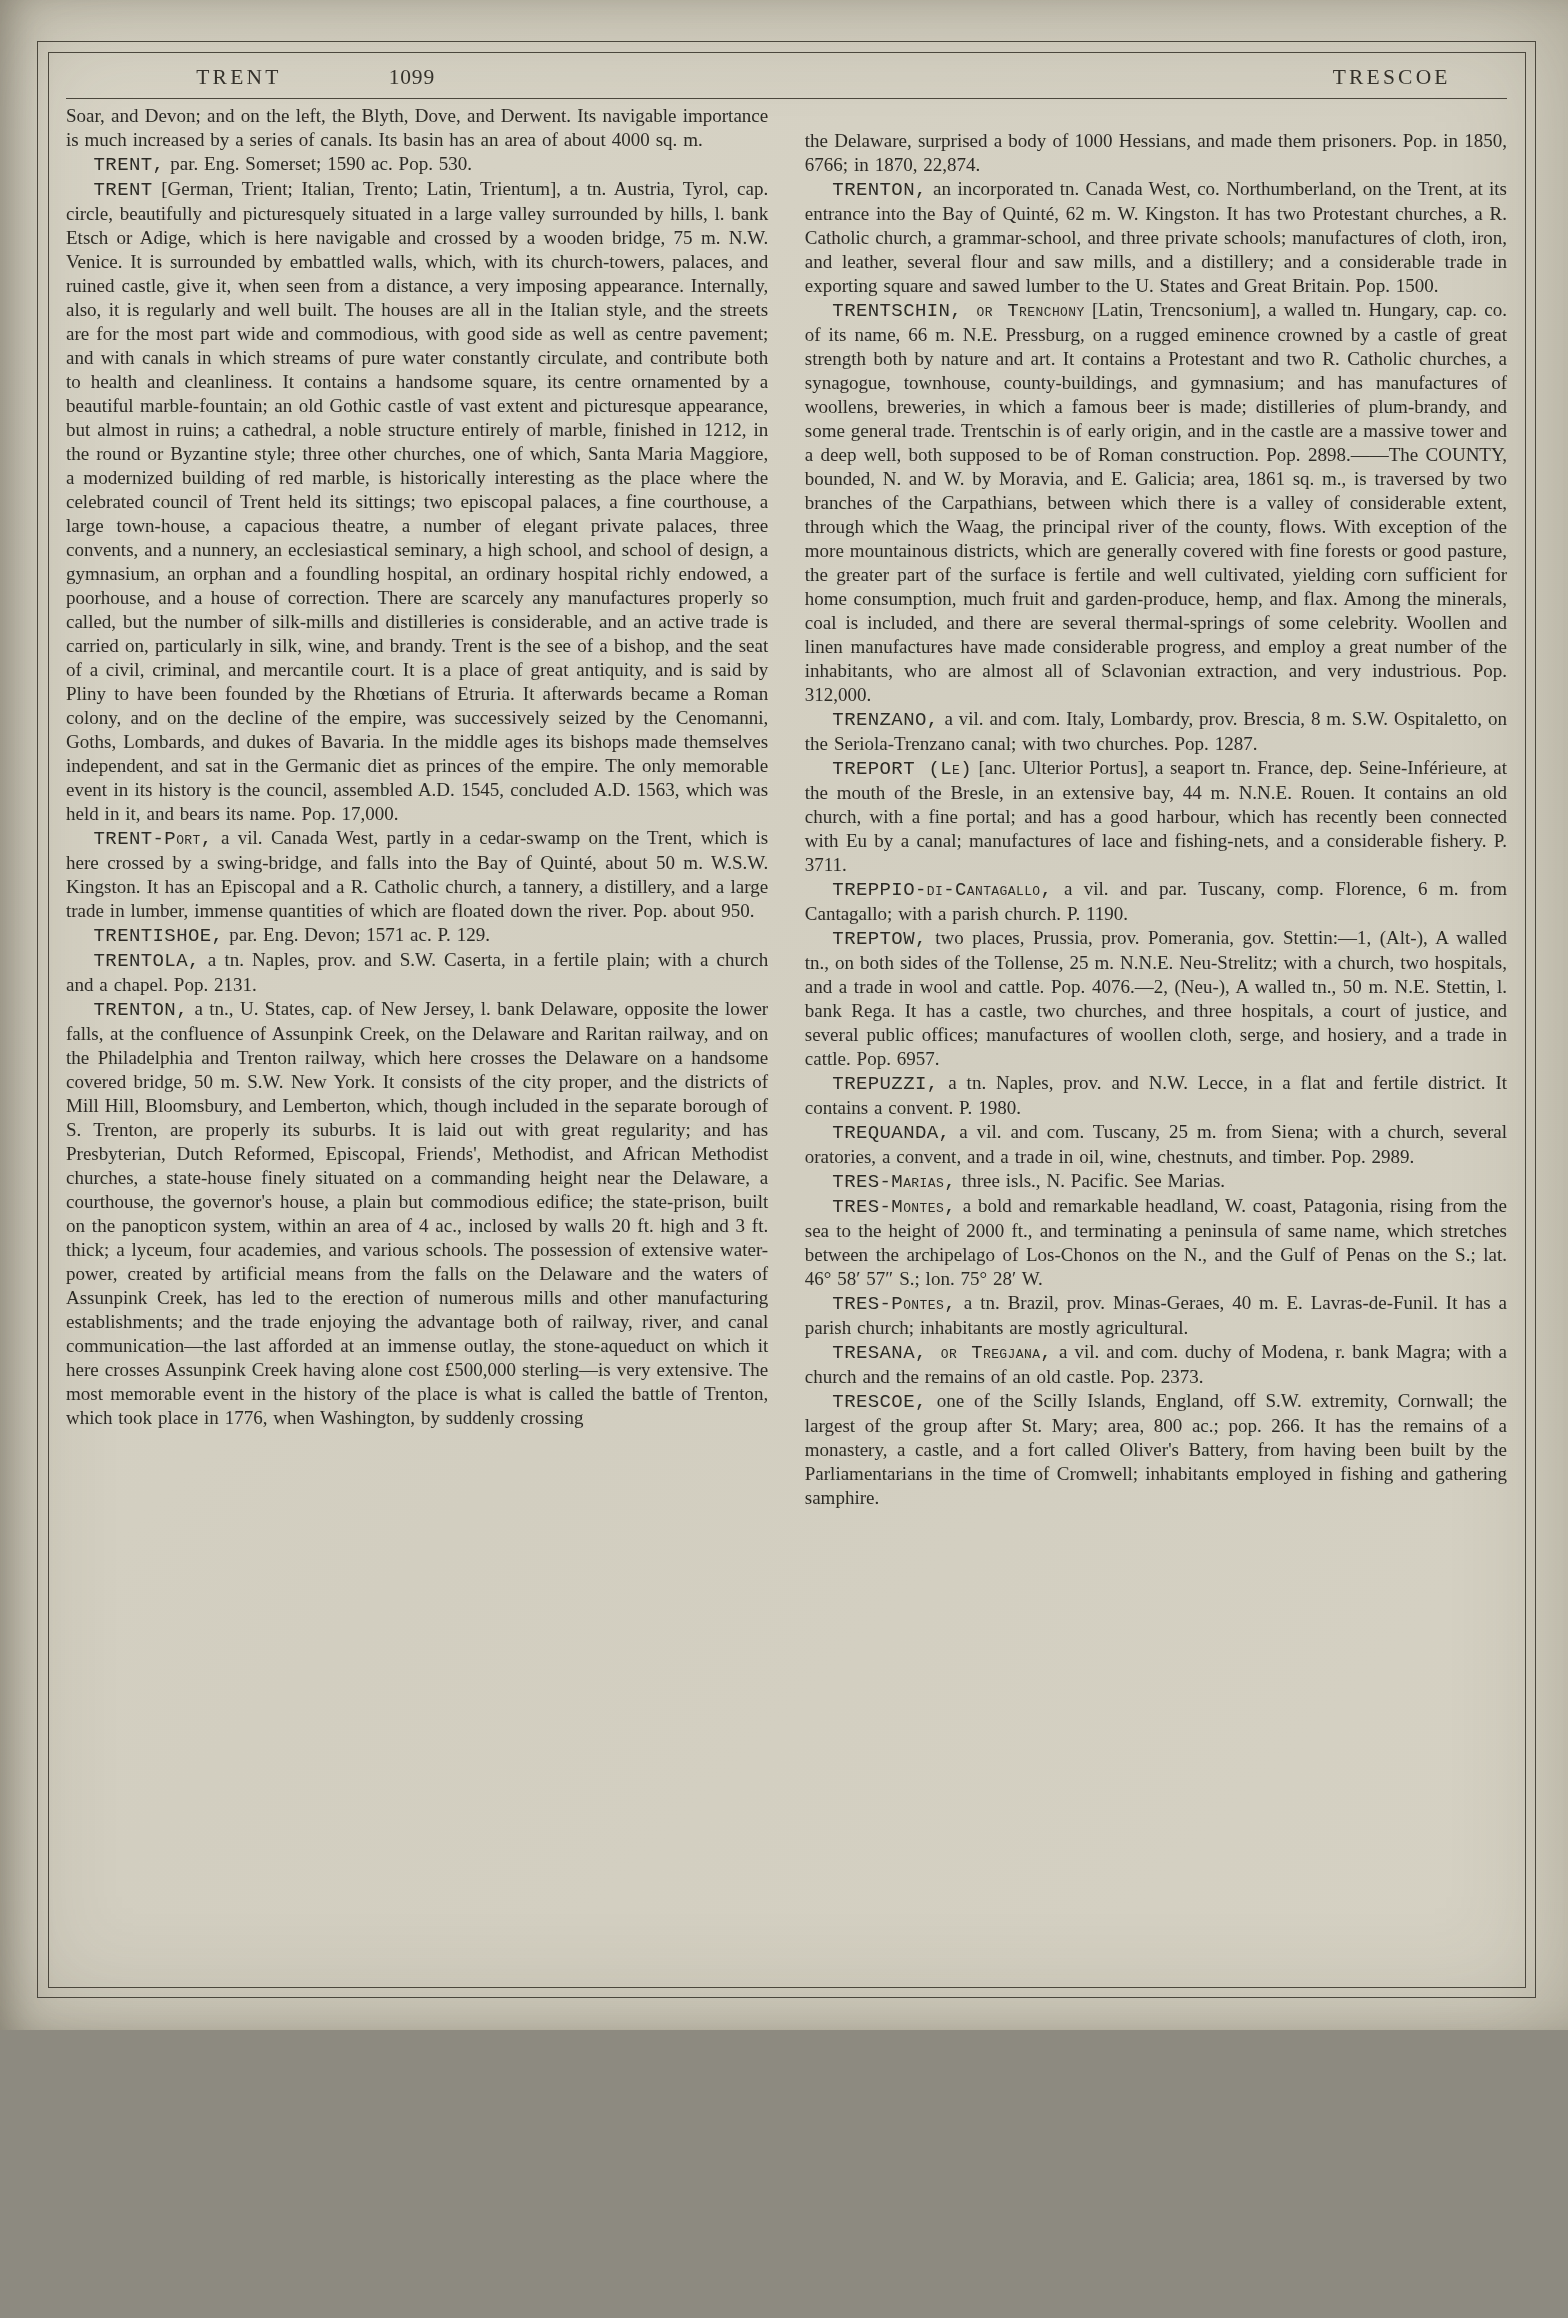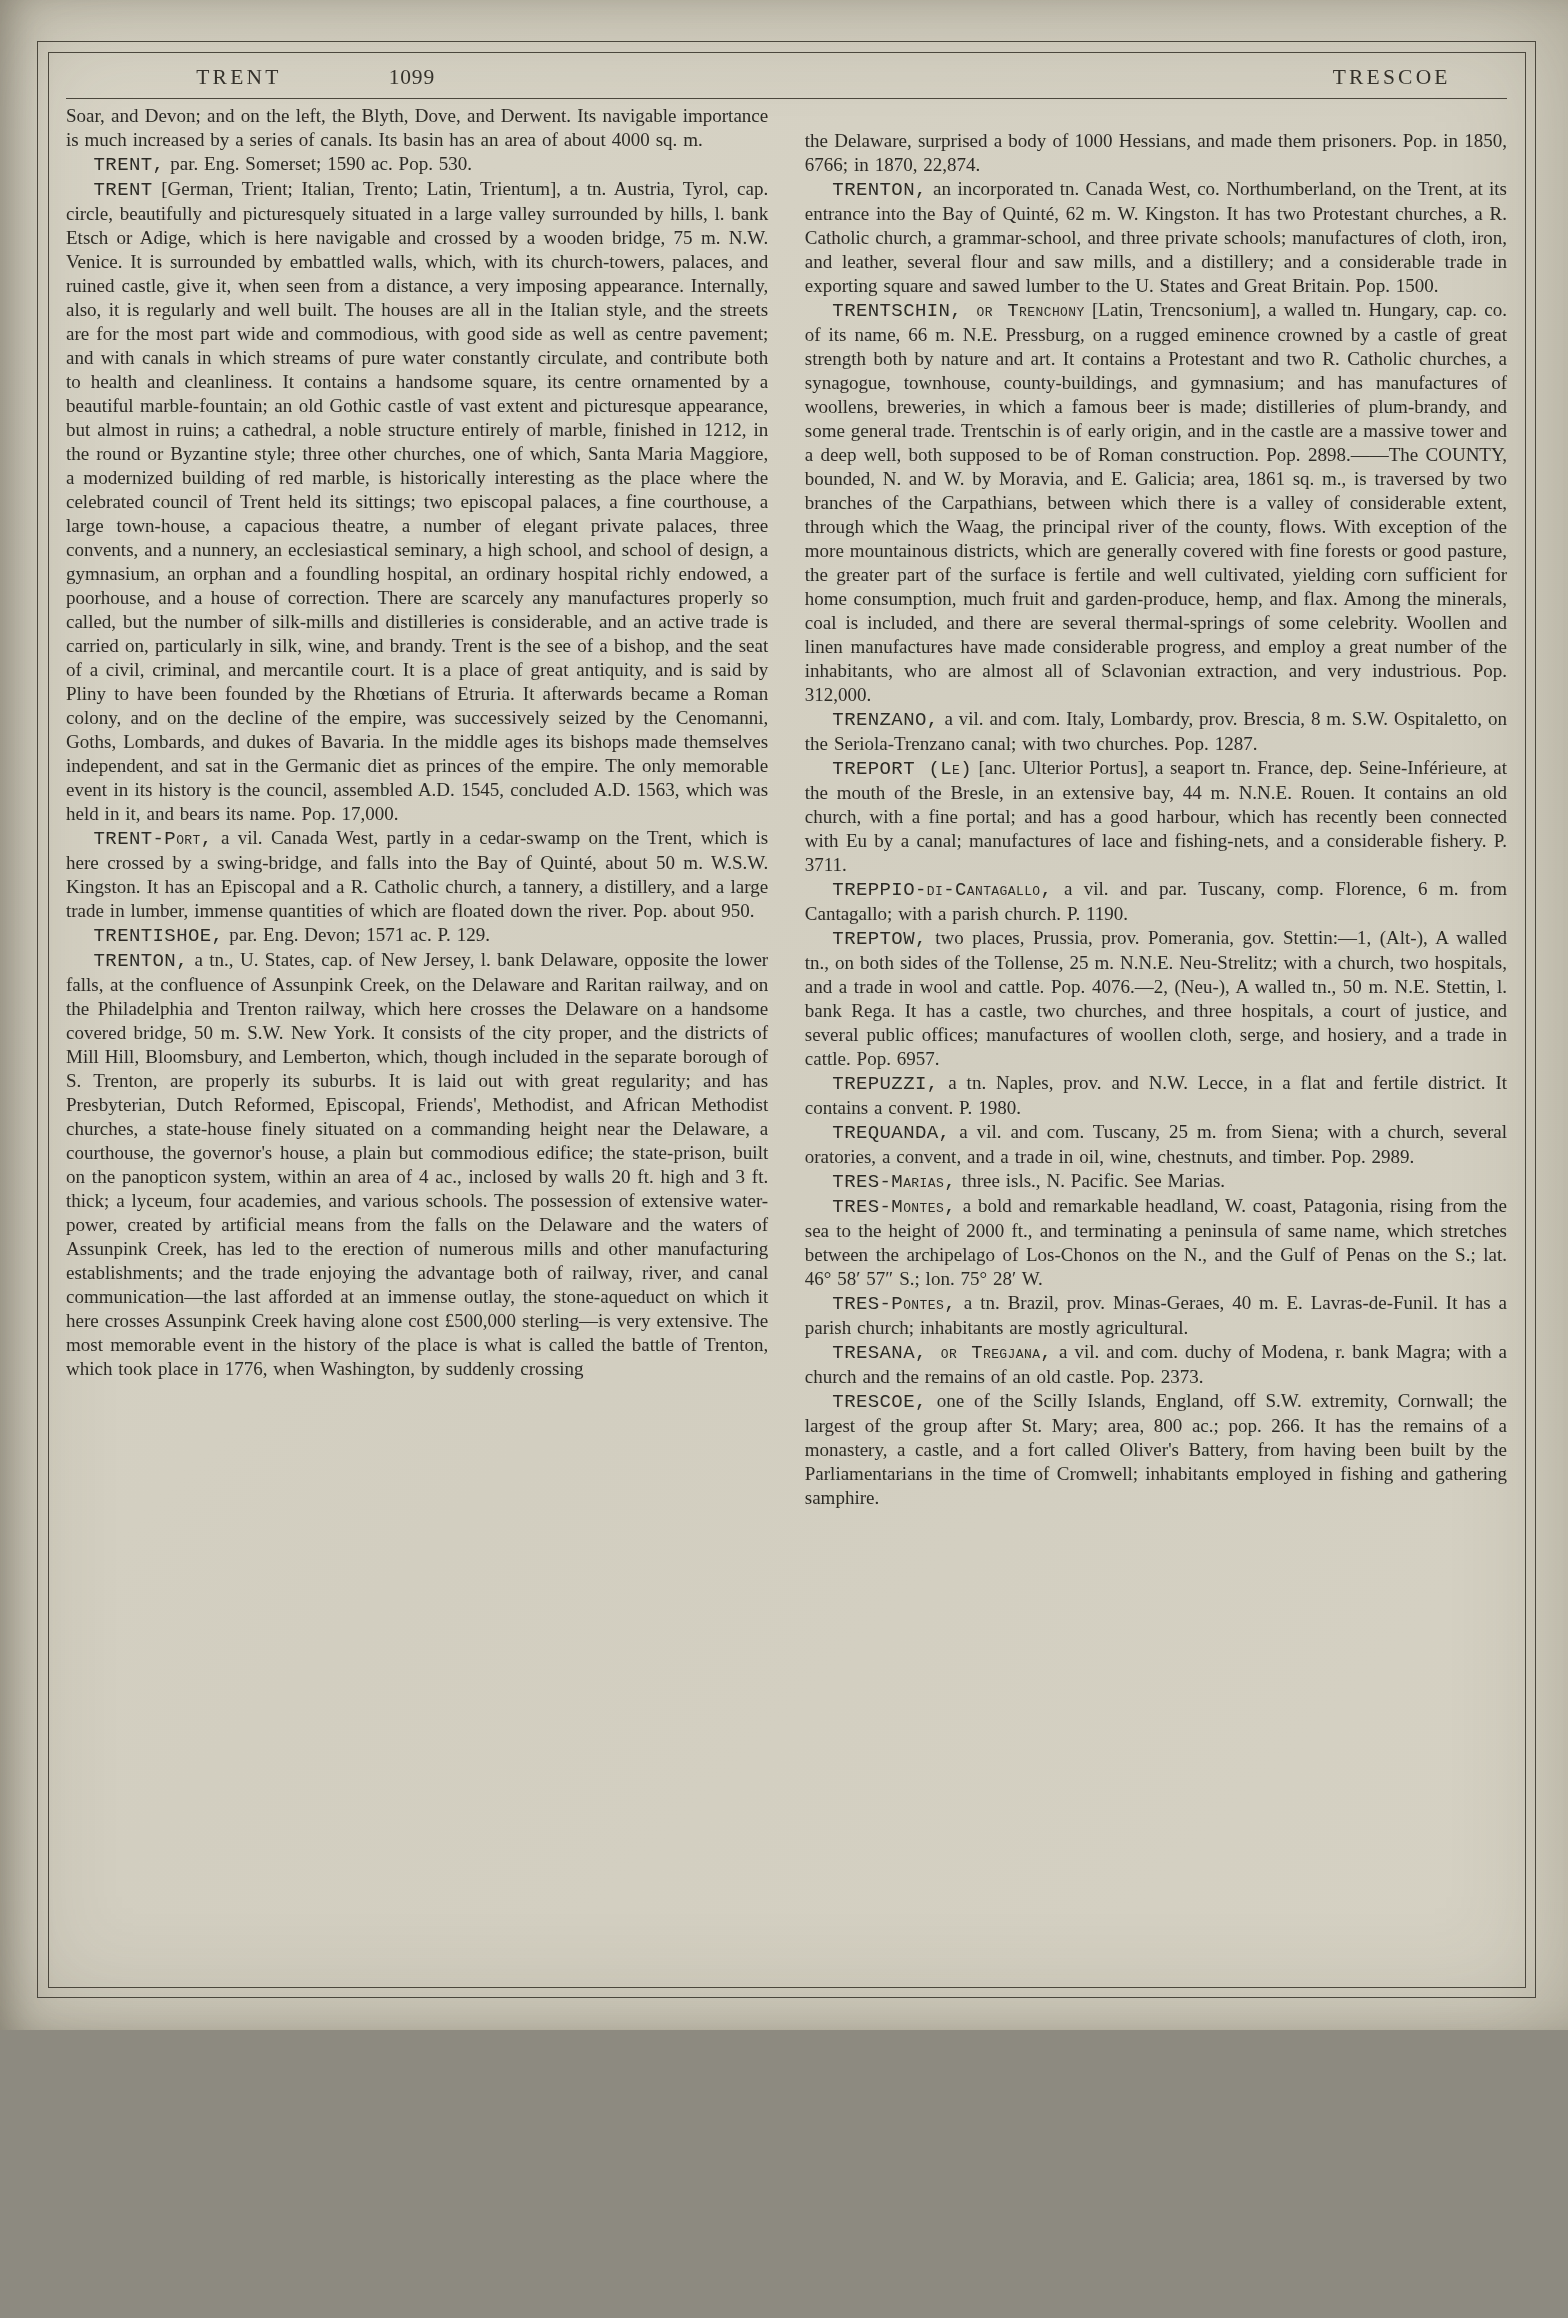--- a/index.html
+++ b/index.html
@@ -107,20 +107,21 @@
 
         <div class="header-rule"></div>
 
         <div class="columns">
           <div class="col left">
               <p class="entry noindent"><span>Soar, and Devon; and on the left, the Blyth, Dove, and Derwent.  Its navigable importance is much increased by a series of canals.  Its basin has an area of about 4000 sq. m.</span></p>
               <p class="entry"><span class="term">TRENT,</span><span> par. Eng. Somerset; 1590 ac.  Pop. 530.</span></p>
               <p class="entry"><span class="term">TRENT</span><span> [German, Trient; Italian, Trento; Latin, Trientum], a tn. Austria, Tyrol, cap. circle, beautifully and picturesquely situated in a large valley surrounded by hills, l. bank Etsch or Adige, which is here navigable and crossed by a wooden bridge, 75 m. N.W. Venice.  It is surrounded by embattled walls, which, with its church-towers, palaces, and ruined castle, give it, when seen from a distance, a very imposing appearance.  Internally, also, it is regularly and well built.  The houses are all in the Italian style, and the streets are for the most part wide and commodious, with good side as well as centre pavement; and with canals in which streams of pure water constantly circulate, and contribute both to health and cleanliness.  It contains a handsome square, its centre ornamented by a beautiful marble-fountain; an old Gothic castle of vast extent and picturesque appearance, but almost in ruins; a cathedral, a noble structure entirely of marble, finished in 1212, in the round or Byzantine style; three other churches, one of which, Santa Maria Maggiore, a modernized building of red marble, is historically interesting as the place where the celebrated council of Trent held its sittings; two episcopal palaces, a fine courthouse, a large town-house, a capacious theatre, a number of elegant private palaces, three convents, and a nunnery, an ecclesiastical seminary, a high school, and school of design, a gymnasium, an orphan and a foundling hospital, an ordinary hospital richly endowed, a poorhouse, and a house of correction.  There are scarcely any manufactures properly so called, but the number of silk-mills and distilleries is considerable, and an active trade is carried on, particularly in silk, wine, and brandy.  Trent is the see of a bishop, and the seat of a civil, criminal, and mercantile court.  It is a place of great antiquity, and is said by Pliny to have been founded by the Rhœtians of Etruria.  It afterwards became a Roman colony, and on the decline of the empire, was successively seized by the Cenomanni, Goths, Lombards, and dukes of Bavaria.  In the middle ages its bishops made themselves independent, and sat in the Germanic diet as princes of the empire.  The only memorable event in its history is the council, assembled A.D. 1545, concluded A.D. 1563, which was held in it, and bears its name.  Pop. 17,000.</span></p>
               <p class="entry"><span class="term">TRENT-Port,</span><span> a vil. Canada West, partly in a cedar-swamp on the Trent, which is here crossed by a swing-bridge, and falls into the Bay of Quinté, about 50 m. W.S.W. Kingston.  It has an Episcopal and a R. Catholic church, a tannery, a distillery, and a large trade in lumber, immense quantities of which are floated down the river.  Pop. about 950.</span></p>
               <p class="entry"><span class="term">TRENTISHOE,</span><span> par. Eng. Devon; 1571 ac.  P. 129.</span></p>
+              <p class="entry"><span class="term">TRENTOLA,</span><span> a tn. Naples, prov. and S.W. Caserta, in a fertile plain; with a church and a chapel.  Pop. 2131.</span></p>
               <p class="entry"><span class="term">TRENTON,</span><span> a tn., U. States, cap. of New Jersey, l. bank Delaware, opposite the lower falls, at the confluence of Assunpink Creek, on the Delaware and Raritan railway, and on the Philadelphia and Trenton railway, which here crosses the Delaware on a handsome covered bridge, 50 m. S.W. New York.  It consists of the city proper, and the districts of Mill Hill, Bloomsbury, and Lemberton, which, though included in the separate borough of S. Trenton, are properly its suburbs.  It is laid out with great regularity; and has Presbyterian, Dutch Reformed, Episcopal, Friends', Methodist, and African Methodist churches, a state-house finely situated on a commanding height near the Delaware, a courthouse, the governor's house, a plain but commodious edifice; the state-prison, built on the panopticon system, within an area of 4 ac., inclosed by walls 20 ft. high and 3 ft. thick; a lyceum, four academies, and various schools.  The possession of extensive water-power, created by artificial means from the falls on the Delaware and the waters of Assunpink Creek, has led to the erection of numerous mills and other manufacturing establishments; and the trade enjoying the advantage both of railway, river, and canal communication—the last afforded at an immense outlay, the stone-aqueduct on which it here crosses Assunpink Creek having alone cost £500,000 sterling—is very extensive.  The most memorable event in the history of the place is what is called the battle of Trenton, which took place in 1776, when Washington, by suddenly crossing</span></p>
             </div>
           <div class="divider"></div>
           <div class="col right">
               <p class="entry noindent"><span>the Delaware, surprised a body of 1000 Hessians, and made them prisoners.  Pop. in 1850, 6766; in 1870, 22,874.</span></p>
               <p class="entry"><span class="term">TRENTON,</span><span> an incorporated tn. Canada West, co. Northumberland, on the Trent, at its entrance into the Bay of Quinté, 62 m. W. Kingston.  It has two Protestant churches, a R. Catholic church, a grammar-school, and three private schools; manufactures of cloth, iron, and leather, several flour and saw mills, and a distillery; and a considerable trade in exporting square and sawed lumber to the U. States and Great Britain.  Pop. 1500.</span></p>
               <p class="entry"><span class="term">TRENTSCHIN, or Trenchony</span><span> [Latin, Trencsonium], a walled tn. Hungary, cap. co. of its name, 66 m. N.E. Pressburg, on a rugged eminence crowned by a castle of great strength both by nature and art.  It contains a Protestant and two R. Catholic churches, a synagogue, townhouse, county-buildings, and gymnasium; and has manufactures of woollens, breweries, in which a famous beer is made; distilleries of plum-brandy, and some general trade.  Trentschin is of early origin, and in the castle are a massive tower and a deep well, both supposed to be of Roman construction.  Pop. 2898.——The COUNTY, bounded, N. and W. by Moravia, and E. Galicia; area, 1861 sq. m., is traversed by two branches of the Carpathians, between which there is a valley of considerable extent, through which the Waag, the principal river of the county, flows.  With exception of the more mountainous districts, which are generally covered with fine forests or good pasture, the greater part of the surface is fertile and well cultivated, yielding corn sufficient for home consumption, much fruit and garden-produce, hemp, and flax.  Among the minerals, coal is included, and there are several thermal-springs of some celebrity.  Woollen and linen manufactures have made considerable progress, and employ a great number of the inhabitants, who are almost all of Sclavonian extraction, and very industrious.  Pop. 312,000.</span></p>
               <p class="entry"><span class="term">TRENZANO,</span><span> a vil. and com. Italy, Lombardy, prov. Brescia, 8 m. S.W. Ospitaletto, on the Seriola-Trenzano canal; with two churches.  Pop. 1287.</span></p>
               <p class="entry"><span class="term">TREPORT (Le)</span><span> [anc. Ulterior Portus], a seaport tn. France, dep. Seine-Inférieure, at the mouth of the Bresle, in an extensive bay, 44 m. N.N.E. Rouen.  It contains an old church, with a fine portal; and has a good harbour, which has recently been connected with Eu by a canal; manufactures of lace and fishing-nets, and a considerable fishery.  P. 3711.</span></p>
               <p class="entry"><span class="term">TREPPIO-di-Cantagallo,</span><span> a vil. and par. Tuscany, comp. Florence, 6 m. from Cantagallo; with a parish church.  P. 1190.</span></p>

